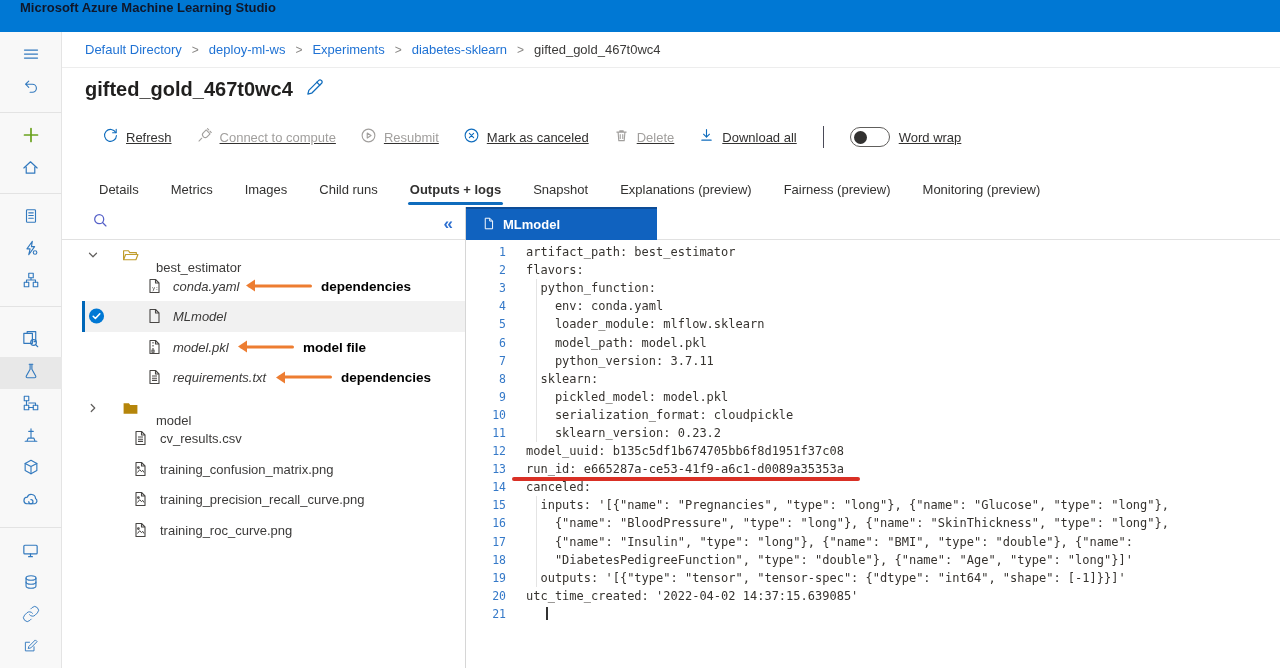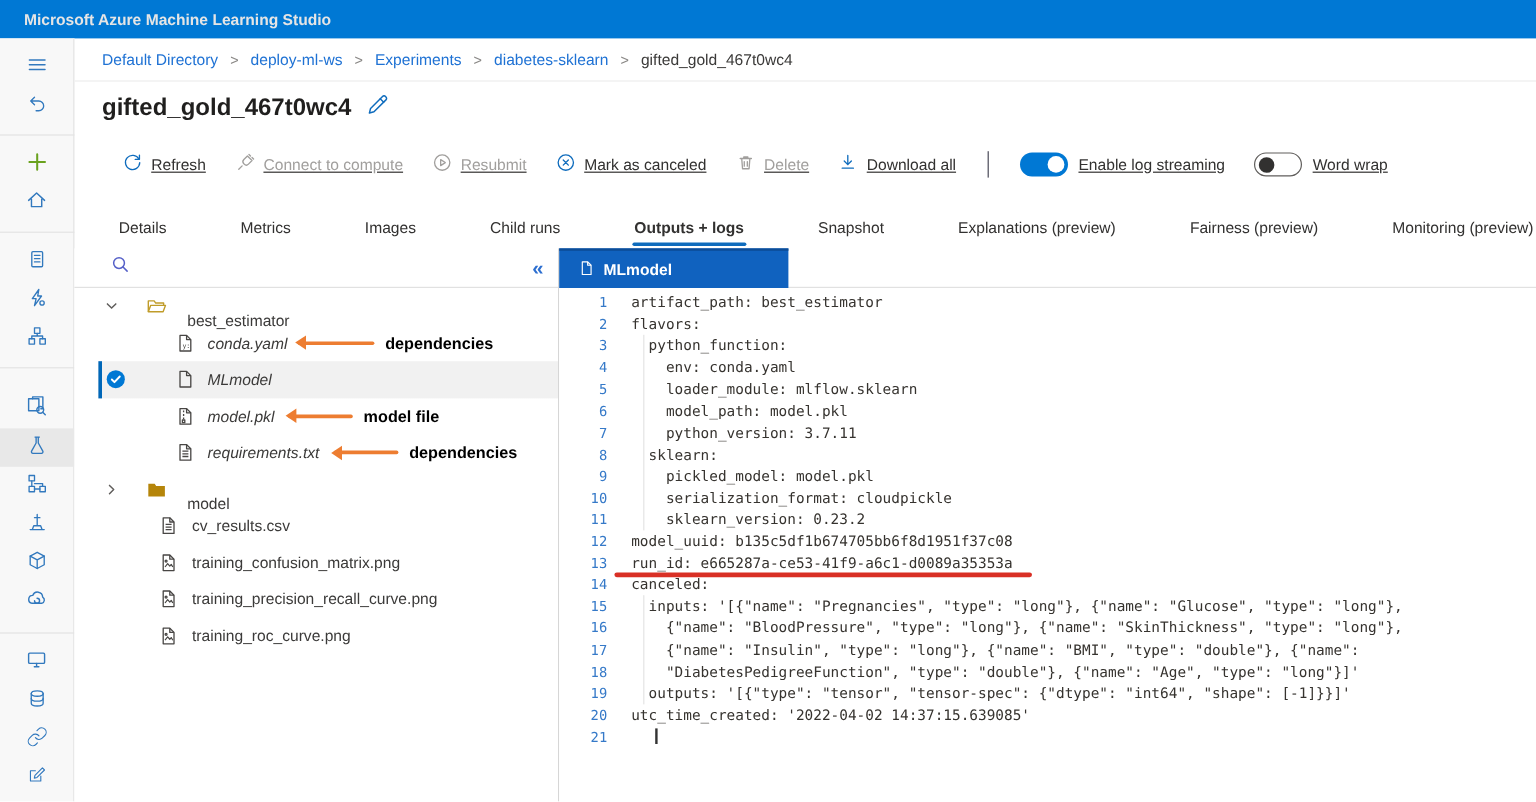--- a/index.html
+++ b/index.html
@@ -1,21 +1,21 @@
 <!DOCTYPE html>
 <html><head>
 <meta charset="utf-8">
 <style>
   * { box-sizing: border-box; margin: 0; padding: 0; }
   html,body { width:1280px; height:668px; overflow:hidden; }
   body { font-family:"Liberation Sans","DejaVu Sans",sans-serif; background:#fff; color:#323130; position:relative; }
 
   
-  .topbar { position:absolute; top:0; left:0; right:0; height:32px; background:#0078d4; color:#e5e5e5;
-            display:flex; align-items:center; padding-left:20px; font-size:13px; font-weight:700; }
+  .topbar { position:absolute; top:0; left:0; right:0; height:32px; background:#0078d4; color:#0f172a;
+            display:flex; padding-left:20px; font-size:13px; font-weight:700; }
 
   
   .rail { position:absolute; top:32px; left:0; width:62px; bottom:0; background:#f8f8f8;
           border-right:1px solid #e4e4e4; display:flex; flex-direction:column; align-items:center; padding-top:8px; }
   .rail-btn { width:62px; height:32px; flex:none; display:flex; align-items:center; justify-content:center; cursor:pointer; }
   .rail-btn.active { background:#e8e8e8; }
   .rail-div { width:62px; height:1px; background:#e3e3e3; margin:8px 0; flex:none; }
   .rail svg { stroke:#3279be; fill:none; stroke-width:1.25; stroke-linecap:round; stroke-linejoin:round; }
   .rail-btn.plus svg { stroke:#6aa21e; stroke-width:1.7; }
   .mt10 { margin-top:10px; }
@@ -44,21 +44,21 @@
   .tb-div { width:1px; height:22px; background:#4a4a57; margin:0 2px; flex:none; }
   .toggle { width:40px; height:20px; border-radius:10px; position:relative; flex:none; cursor:pointer; }
   .toggle.on { background:#0078d4; }
   .toggle.on::after { content:''; position:absolute; right:3px; top:3px; width:14px; height:14px; border-radius:50%; background:#fff; }
   .toggle.off { background:#fff; border:1px solid #605e5c; }
   .toggle.off::after { content:''; position:absolute; left:3px; top:2.5px; width:13px; height:13px; border-radius:50%; background:#323130; }
   .toggle-group { display:flex; align-items:center; gap:9px; }
 
   
   .tabs { position:absolute; top:140px; left:0; right:0; height:35px; display:flex; padding-left:35px; gap:28px;
-          font-size:13px; align-items:stretch;justify-content:space-between; }
+          font-size:13px; align-items:stretch; }
   .tab { display:flex; align-items:center; position:relative; color:#323130; padding:0 2px; cursor:pointer; white-space:nowrap; }
   .tab.active { font-weight:700; }
   .tab.active::after { content:''; position:absolute; left:0; right:0; bottom:2px; height:3px; background:#0f6cbd; border-radius:2px; }
 
   
   .content { position:absolute; top:175px; left:0; right:0; bottom:0; }
 
   
   .tree { position:absolute; left:0; top:0; bottom:0; width:404px; border-right:1px solid #d6d6d6; background:#fff; }
   .search-row { height:33px; border-bottom:1px solid #e1e1e1; display:flex; align-items:center; padding:0 12px 0 30px; }
@@ -270,24 +270,20 @@
       <span>Delete</span>
     </span>
     <span class="tbtn">
       <span><svg class="ic-blue" width="17" height="17" viewBox="0 0 20 20">
             <path d="M10 3v9M6.5 8.5 10 12l3.5-3.5M4.5 15.5h11"></path>
           </svg></span>
       <span>Download all</span>
     </span>
     <span class="tb-div"></span>
     <span class="toggle-group">
-      <span class="toggle on"></span>
-      <span>Enable log streaming</span>
-    </span>
-    <span class="toggle-group">
       <span class="toggle off"></span>
       <span>Word wrap</span>
     </span>
   </div>
 
   <div class="tabs">
     <span class="tab">Details</span>
     <span class="tab">Metrics</span>
     <span class="tab">Images</span>
     <span class="tab">Child runs</span>

